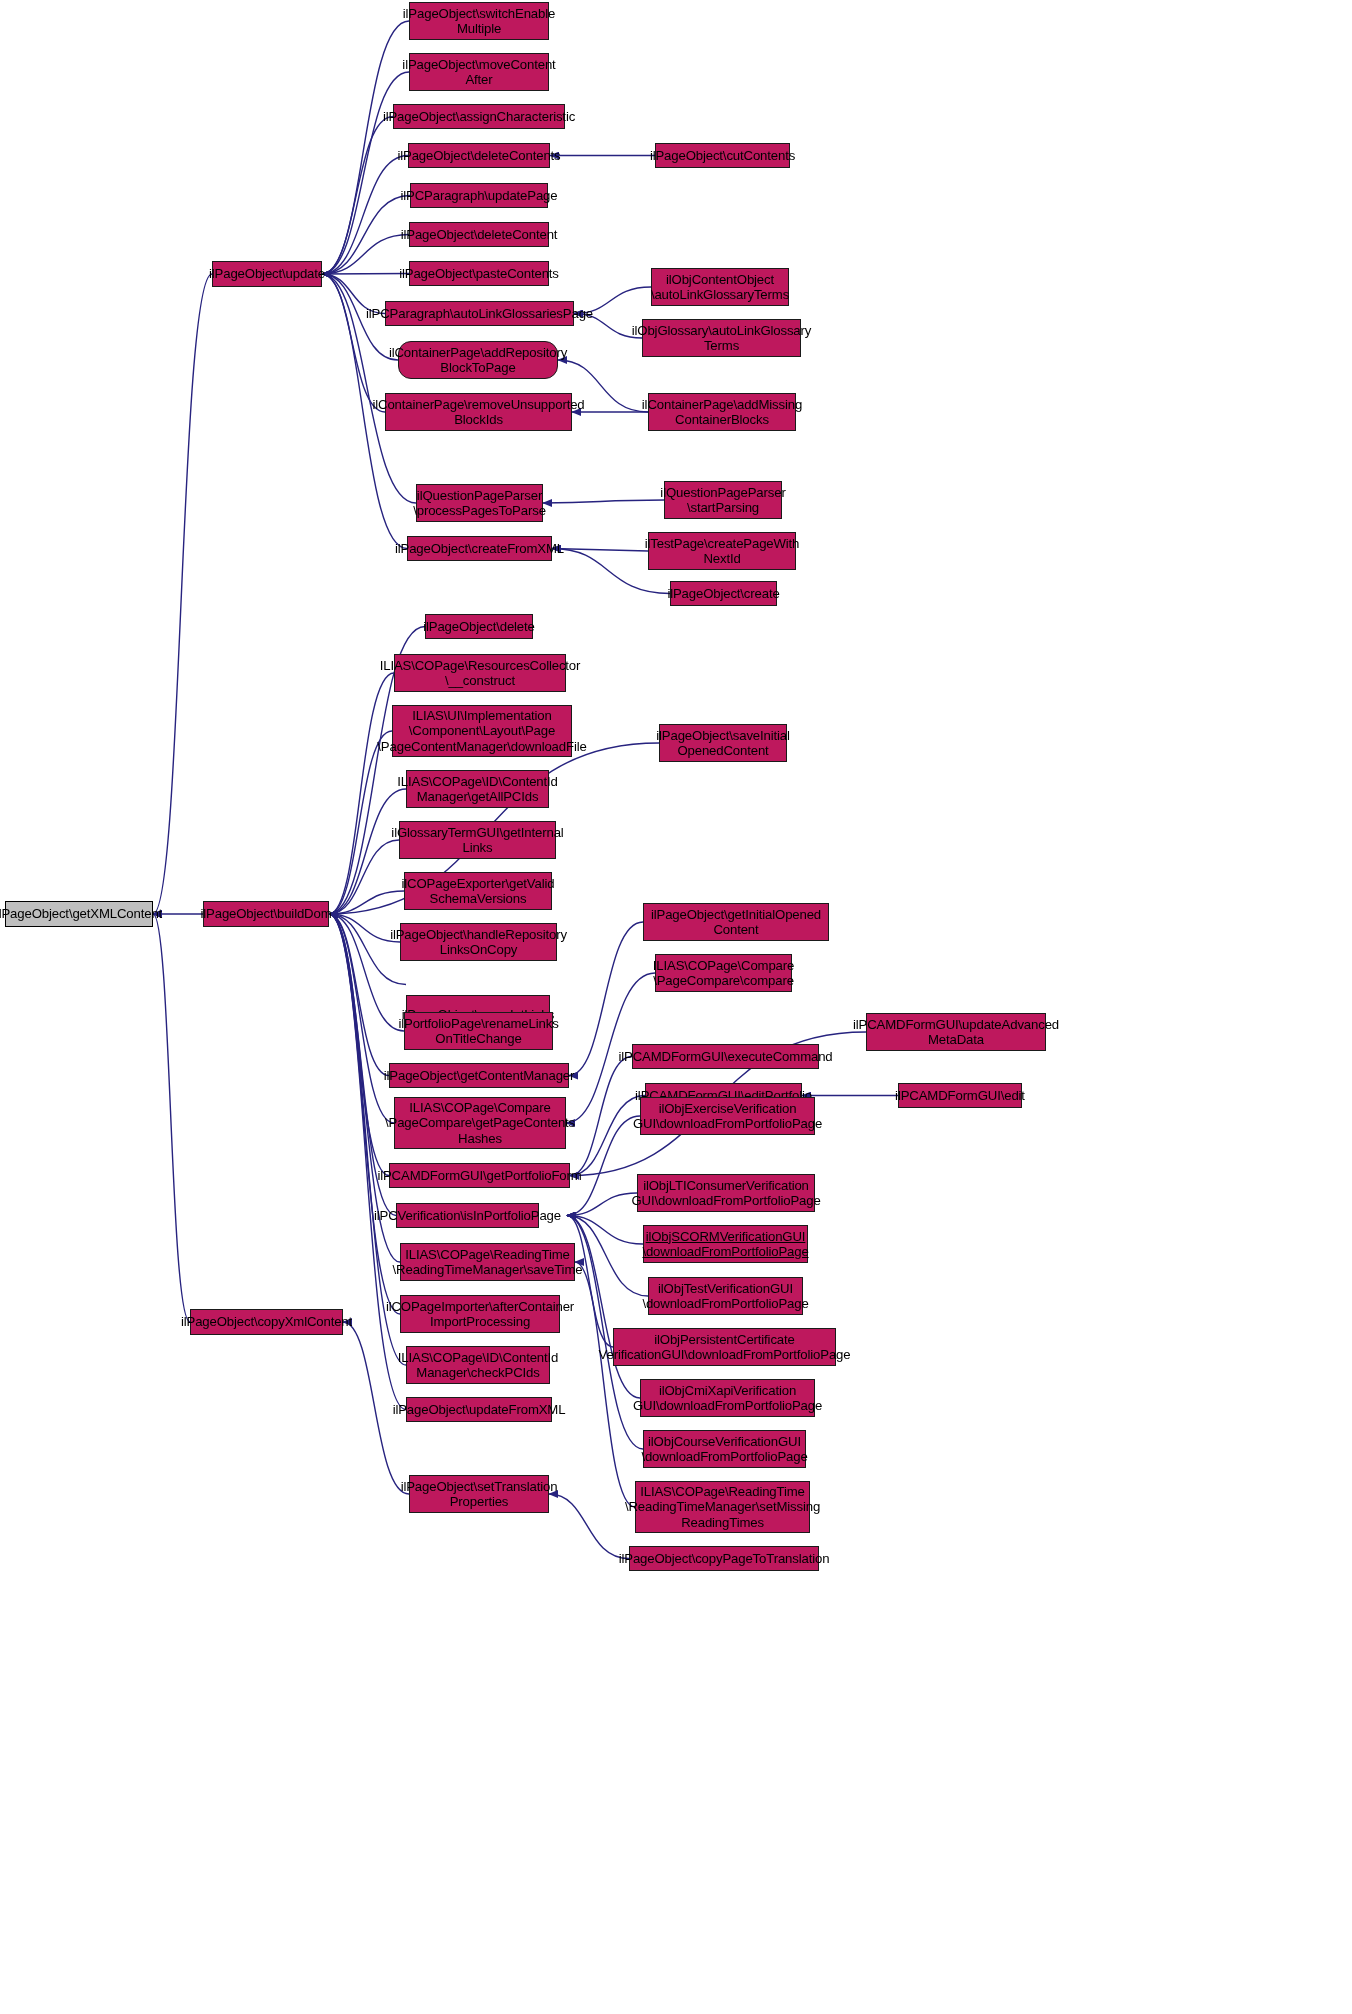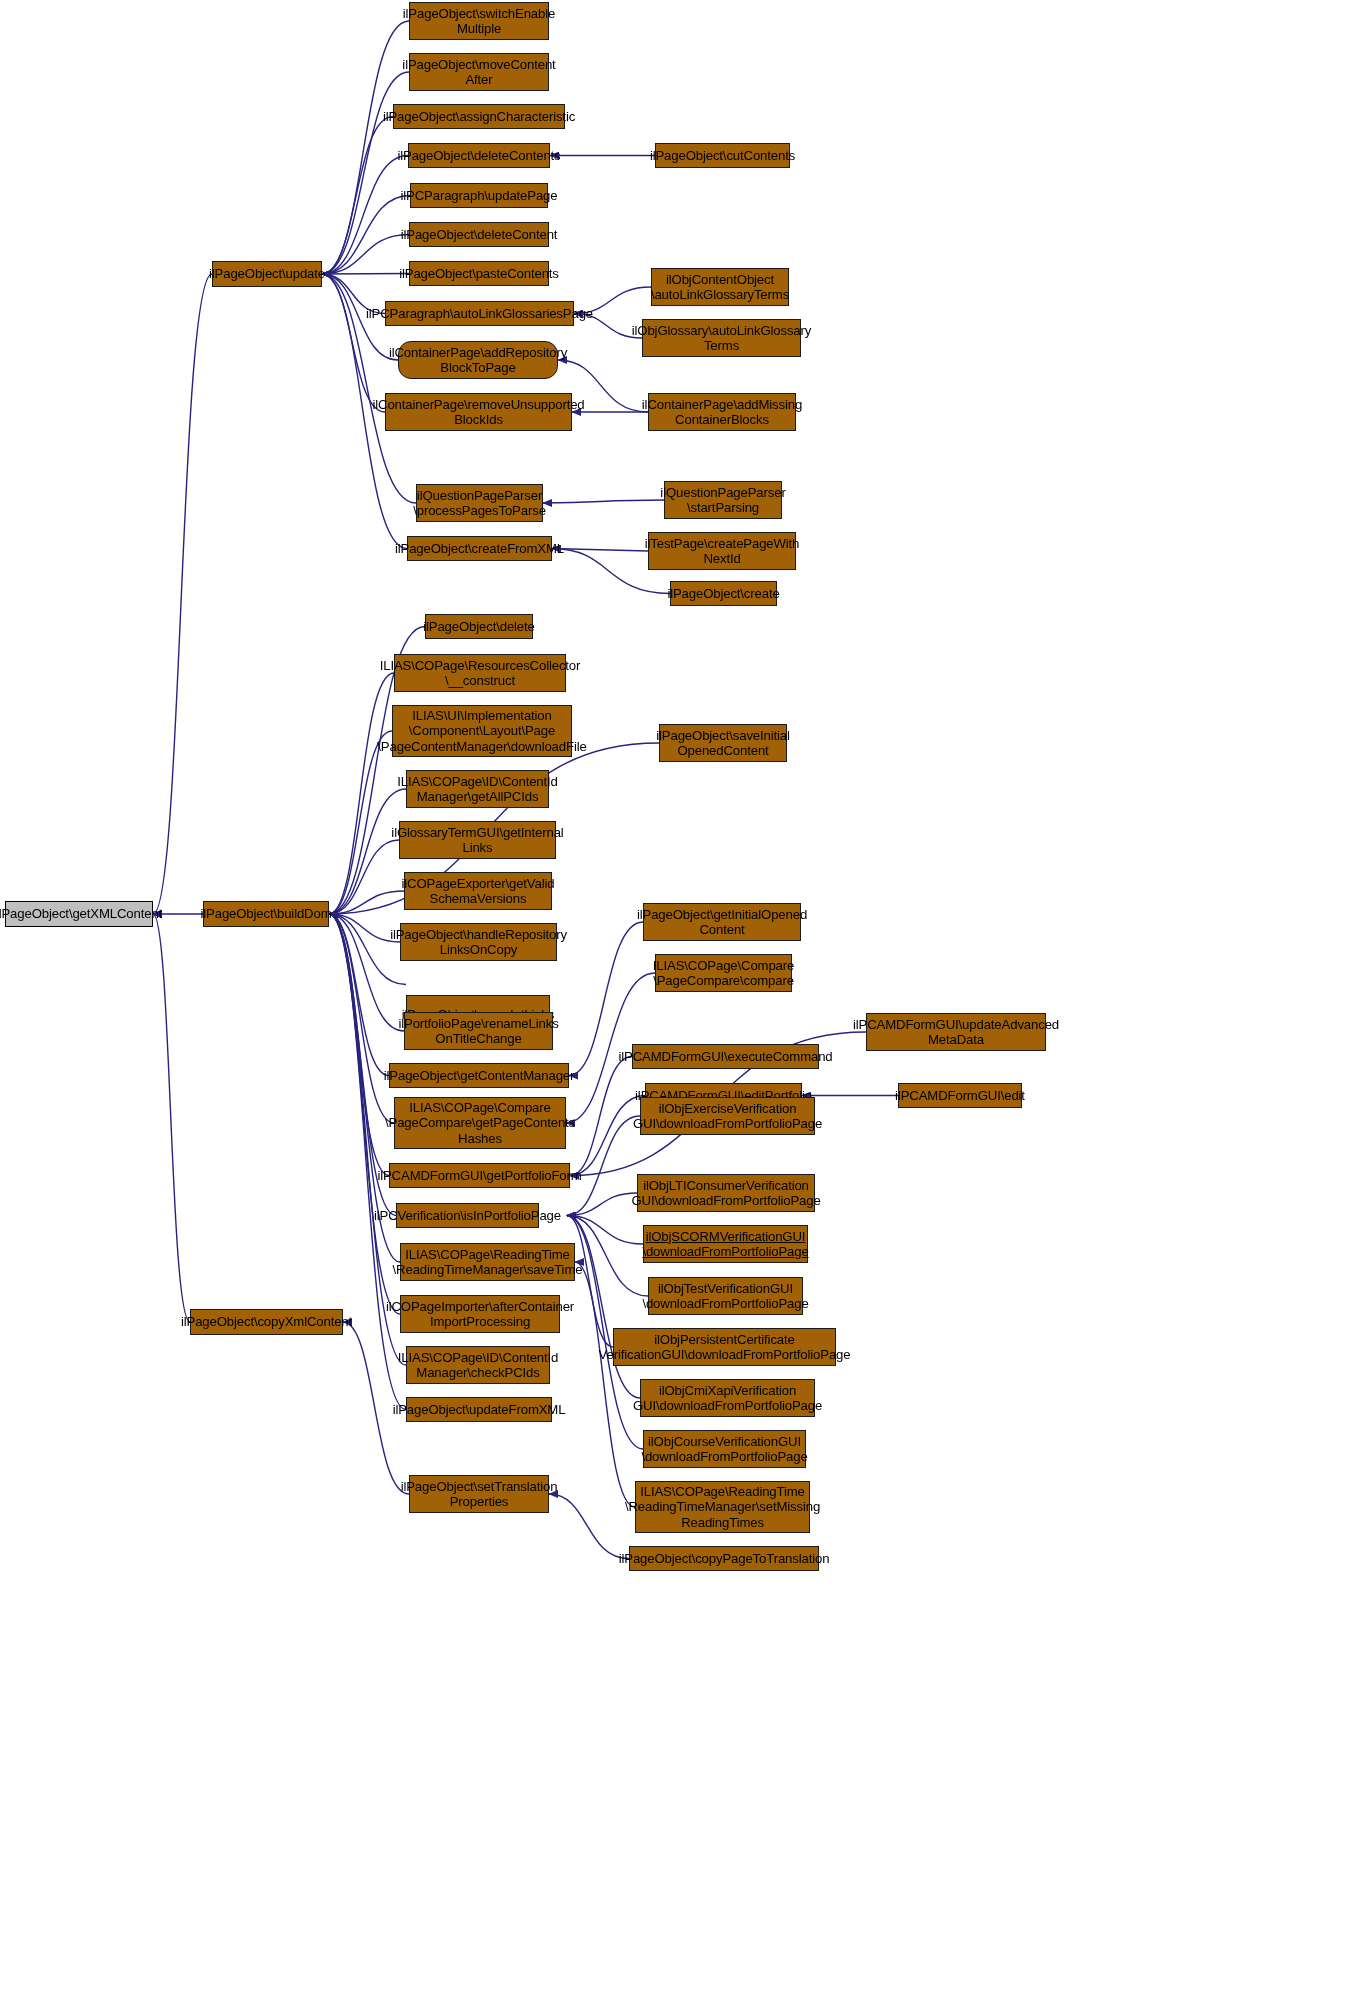--- a/index.html
+++ b/index.html
@@ -9,21 +9,21 @@
     height:2014px;
     background:#ffffff;
     font-family:"Liberation Sans", sans-serif;
     overflow:hidden;
   }
   #edges{position:absolute;left:0;top:0;width:1352px;height:2014px;}
   .node{
     position:absolute;
     box-sizing:border-box;
     border:1px solid #1a1a1a;
-    background:#a16207;
+    background:#be185d;
     color:#000000;
     display:flex;
     align-items:center;
     justify-content:center;
     text-align:center;
     font-size:13.2px;
     line-height:15.5px;
     letter-spacing:-0.15px;
     white-space:pre-line;
     padding:0 3px;
@@ -165,21 +165,21 @@
 Terms</div>
       <div class="node" style="left: 648px; top: 393px; width: 148px; height: 38px;">ilContainerPage\addMissing
 ContainerBlocks</div>
       <div class="node" style="left: 664px; top: 481px; width: 118px; height: 38px;">ilQuestionPageParser
 \startParsing</div>
       <div class="node" style="left: 648px; top: 532px; width: 148px; height: 38px;">ilTestPage\createPageWith
 NextId</div>
       <div class="node" style="left: 670px; top: 581px; width: 107px; height: 25px;">ilPageObject\create</div>
       <div class="node" style="left: 659px; top: 724px; width: 128px; height: 38px;">ilPageObject\saveInitial
 OpenedContent</div>
-      <div class="node" style="left: 643px; top: 903px; width: 158px; height: 38px;">ilPageObject\getInitialOpened
+      <div class="node" style="left: 643px; top: 903px; width: 186px; height: 38px;">ilPageObject\getInitialOpened
 Content</div>
       <div class="node" style="left: 655px; top: 954px; width: 137px; height: 38px;">ILIAS\COPage\Compare
 \PageCompare\compare</div>
       <div class="node" style="left: 632px; top: 1044px; width: 187px; height: 25px;">ilPCAMDFormGUI\executeCommand</div>
       <div class="node" style="left: 645px; top: 1083px; width: 157px; height: 25px;">ilPCAMDFormGUI\editPortfolio</div>
       <div class="node" style="left: 640px; top: 1097px; width: 175px; height: 38px;">ilObjExerciseVerification
 GUI\downloadFromPortfolioPage</div>
       <div class="node" style="left: 637px; top: 1174px; width: 178px; height: 38px;">ilObjLTIConsumerVerification
 GUI\downloadFromPortfolioPage</div>
       <div class="node" style="left: 643px; top: 1225px; width: 165px; height: 38px; text-decoration: underline;">ilObjSCORMVerificationGUI

